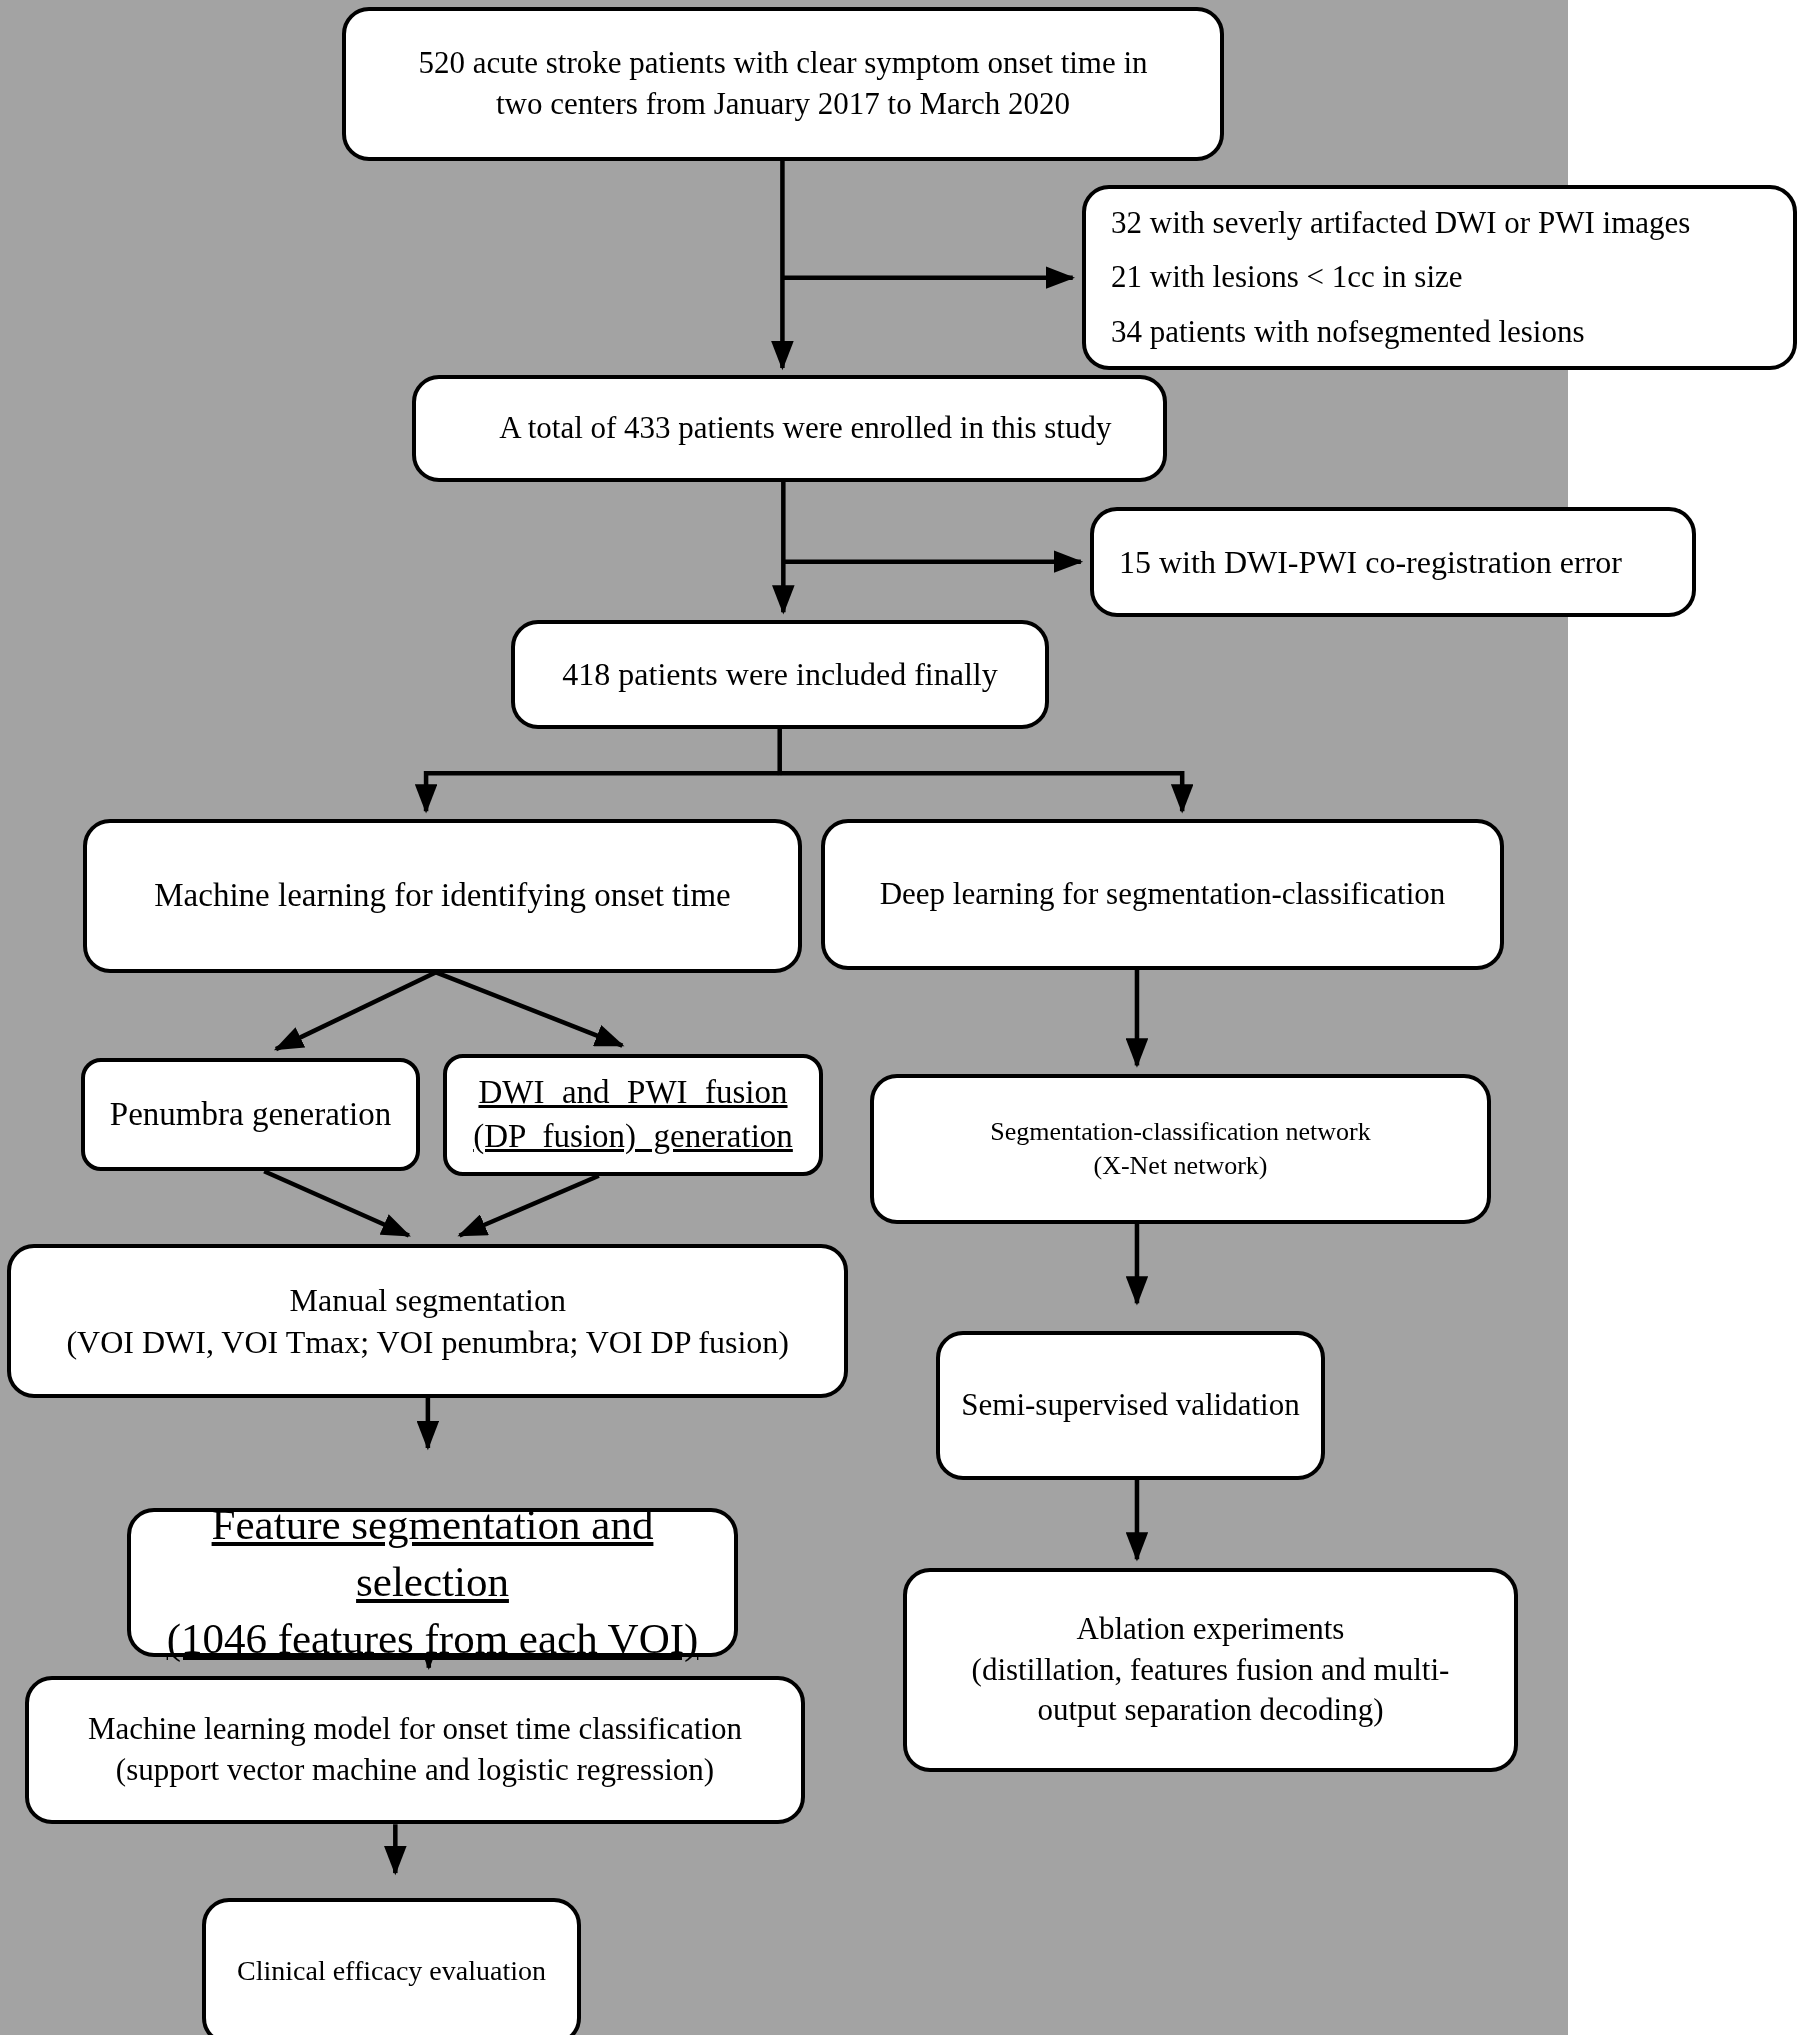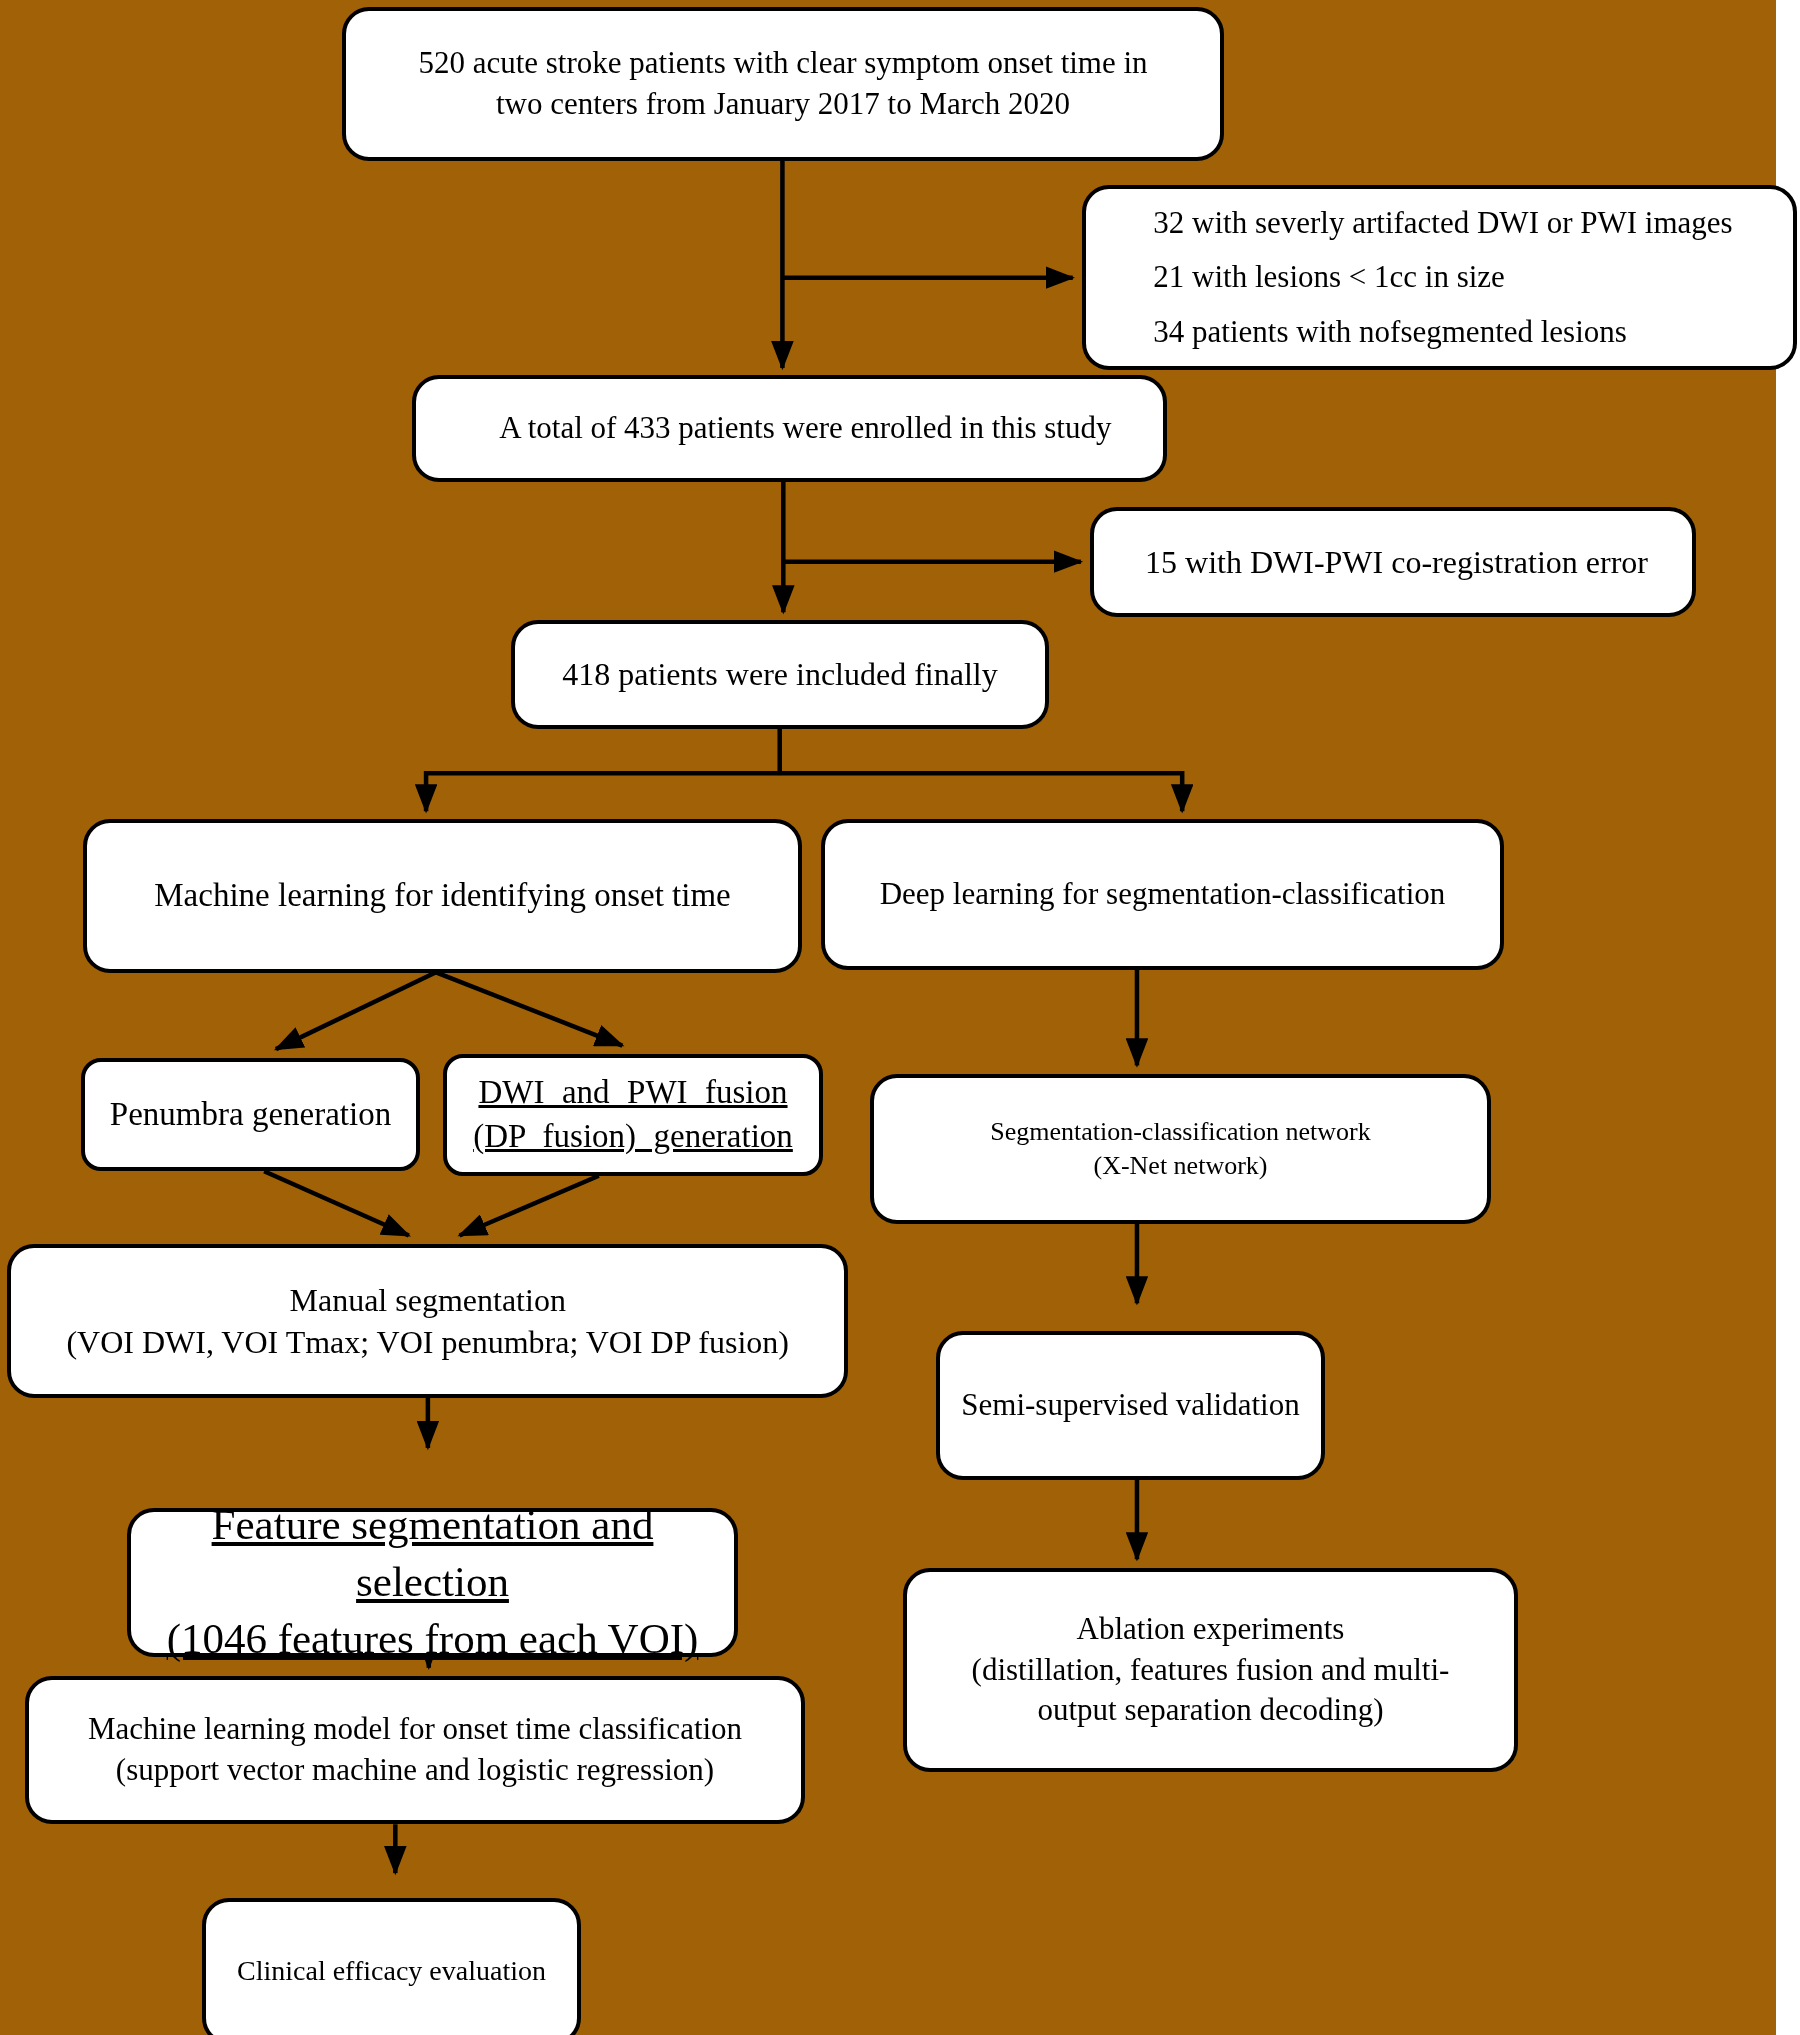--- a/index.html
+++ b/index.html
@@ -1,20 +1,20 @@
 <!DOCTYPE html>
 <html style="font-size:14.5px"><head>
 <meta charset="utf-8">
 <style>
   html, body { margin: 0; padding: 0; background: #ffffff; }
   #canvas {
     position: relative;
-    width: 1776px;
+    width: 1568px;
     height: 2035px;
-    background: #a16207;
+    background: #a3a3a3;
     font-family: "Liberation Serif", serif;
     color: #000000;
   }
   #connectors {
     position: absolute;
     left: 0; top: 0;
     width: 1800px; height: 2035px;
   }
   #connectors line, #connectors polyline {
     stroke: #000000;
@@ -29,21 +29,21 @@
     border-radius: 27px;
     display: flex;
     align-items: center;
     justify-content: center;
     text-align: center;
     white-space: pre-line;
     line-height: 1.32;
     padding: 3.6px 16.3px;
   }
   .node.left {
-    justify-content: center;
+    justify-content: flex-start;
     text-align: left;
     padding-left: 25px;
     padding-right: 18px;
   }
   .node.airy { line-height: 1.75; }
   .node.justify1 { word-spacing: 0.28em; }
 </style>
 </head>
 <body>
 

